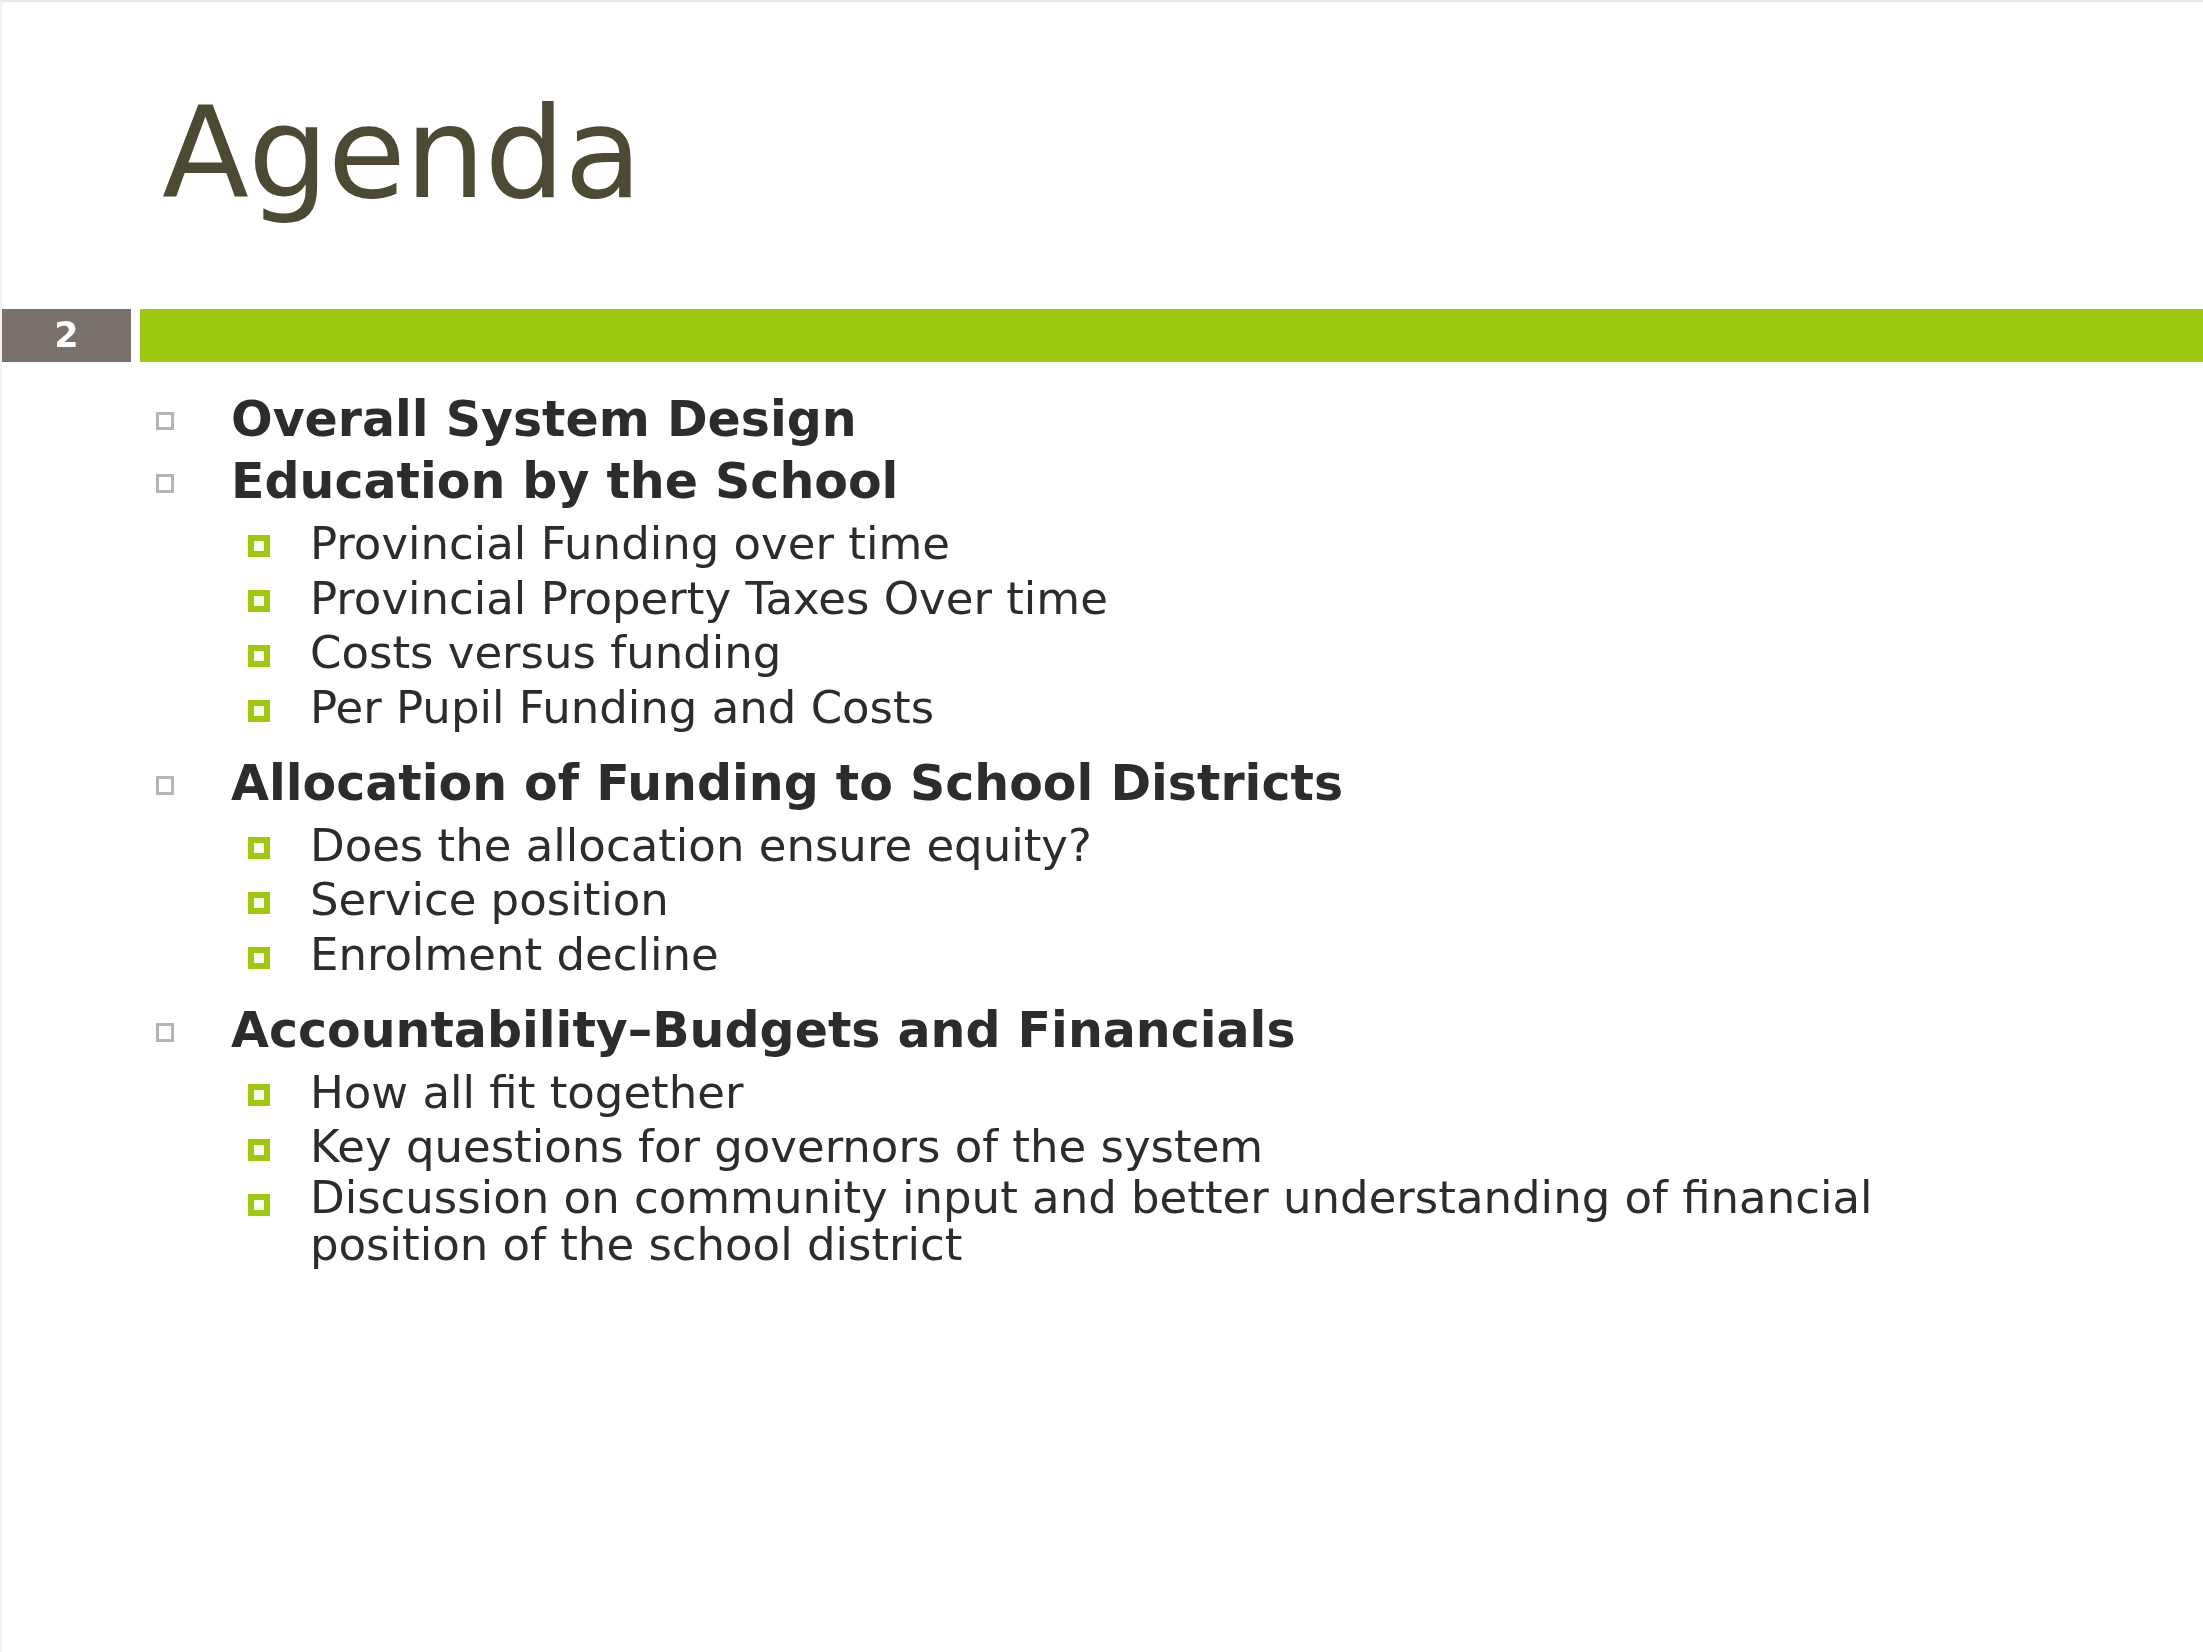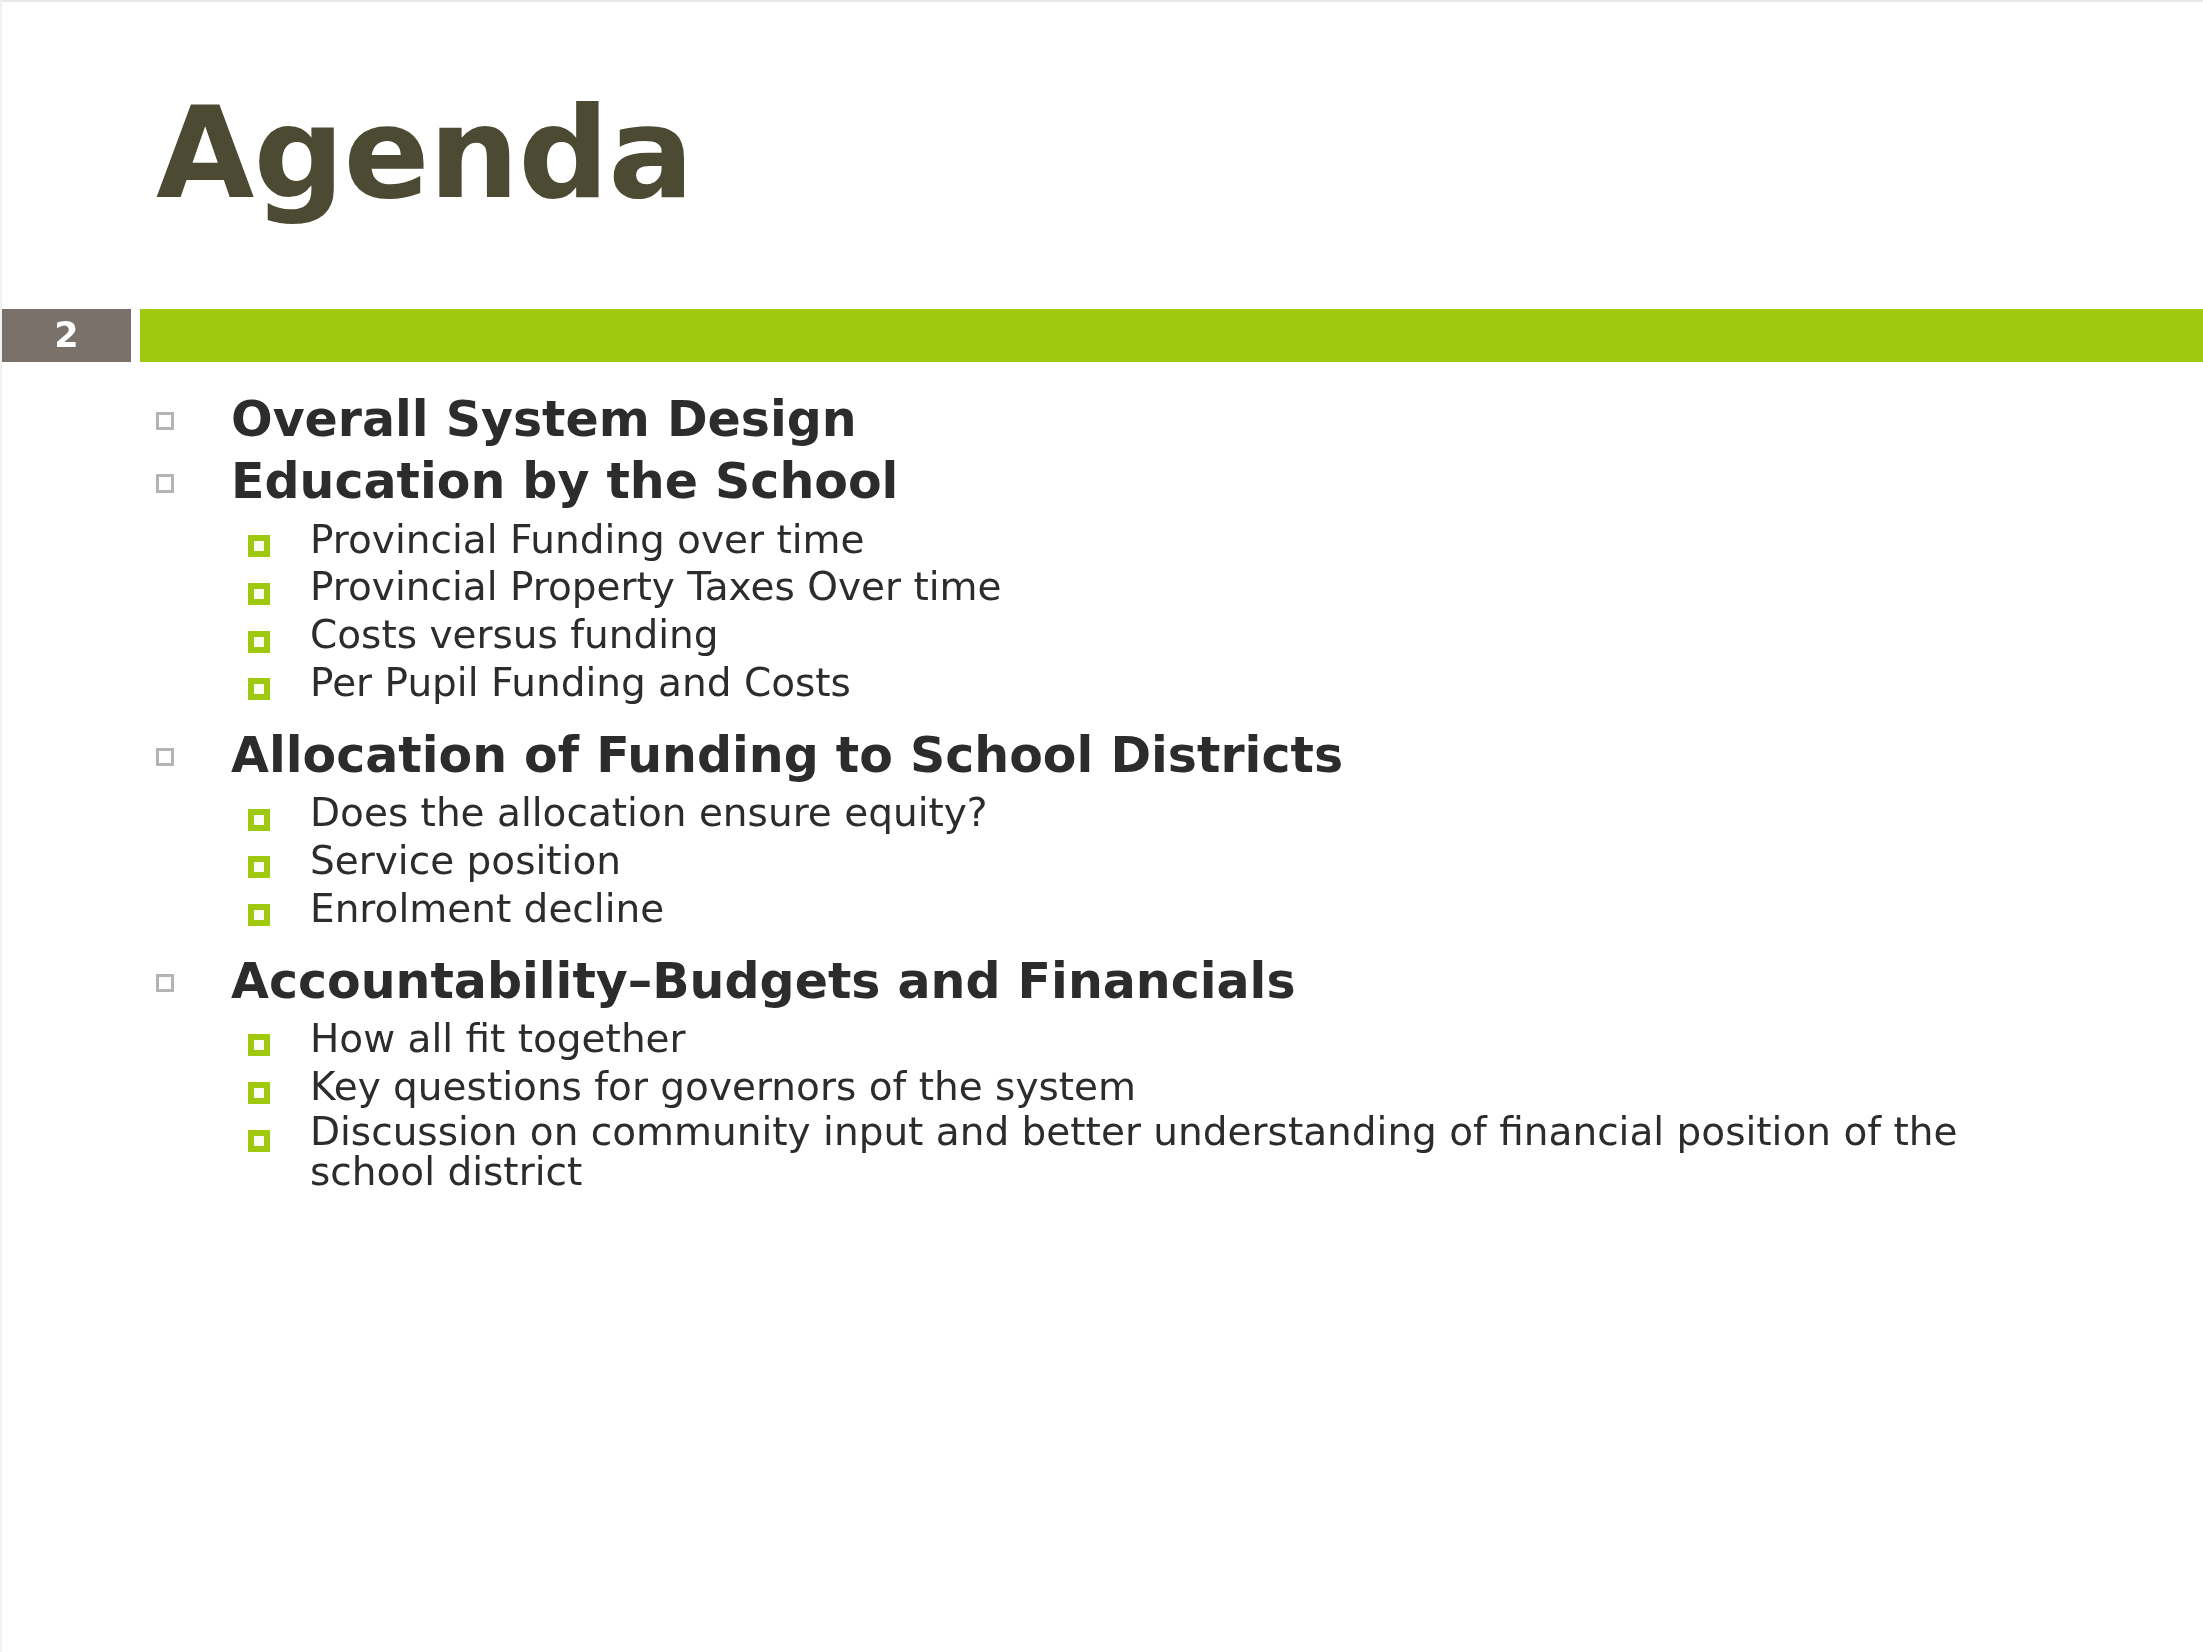--- a/index.html
+++ b/index.html
@@ -16,25 +16,25 @@
     overflow: hidden;
     font-family: "DejaVu Sans", "Liberation Sans", sans-serif;
     box-sizing: border-box;
     border-top: 2.8px solid #e8e8ec;
     border-left: 2.8px solid #f2f2f4;
   }
 
   
   #title {
     position: absolute;
-    left: 154px;
+    left: 160px;
     top: 88px;
     font-size: 127px;
     line-height: 1.0;
-    font-weight: 700;
+    font-weight: 400;
     color: #4d4a33;
     letter-spacing: -0.9px;
     white-space: nowrap;
   }
 
   
   #accent-band {
     position: absolute;
     left: 0;
     top: 307px;
@@ -120,21 +120,21 @@
   }
   .sq-green {
     display: block;
     width: 22px;
     height: 22px;
     border: 6.4px solid #9fc90e;
     box-sizing: border-box;
     background: #fbfdf2;
   }
   .lvl2 .label {
-    font-size: 39px;
+    font-size: 45px;
     line-height: 1.18;
     color: #2c2c2c;
     font-weight: 400;
   }
   .lvl2.nowrap .label { white-space: nowrap; }
   .lvl2.wrap .label {
     max-width: 1699px;
     line-height: 1.04;
   }
 

